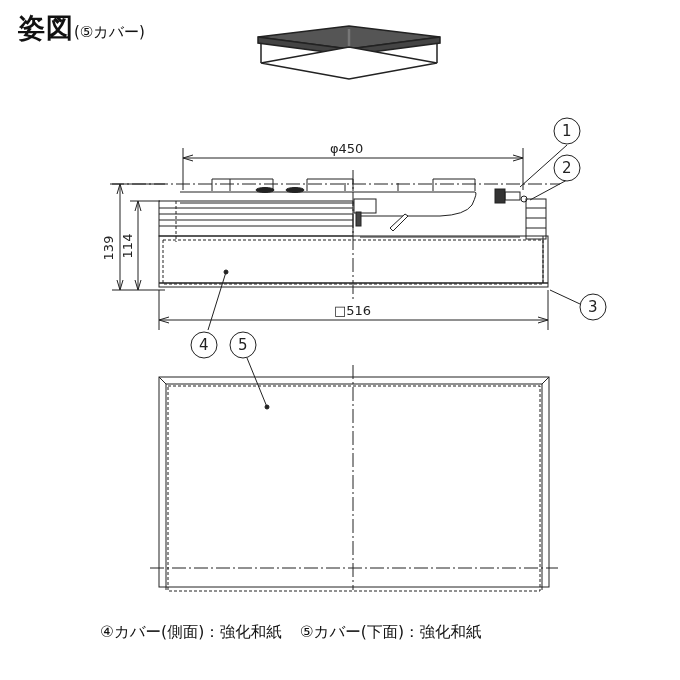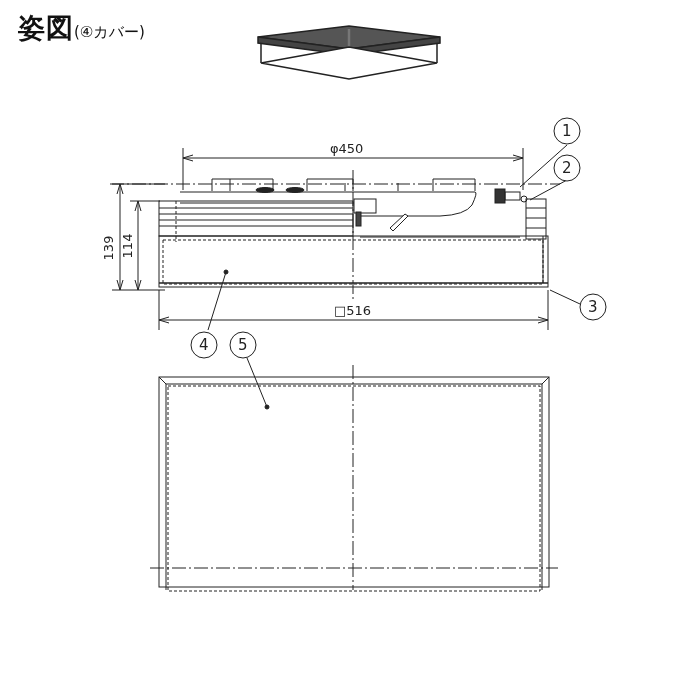--- a/index.html
+++ b/index.html
@@ -9,21 +9,21 @@
   svg.drawing { position:absolute; left:0; top:0; }
   .legend { position:absolute; left:100px; top:620px; font-size:15.5px; line-height:25px; white-space:nowrap; }
   .legend .row span { margin-right:18px; }
   .dimtext { font-family:"DejaVu Sans", sans-serif; font-size:13px; fill:#222; }
   .bubble { font-family:"DejaVu Sans", sans-serif; font-size:15px; fill:#222; }
 </style>
 </head>
 <body>
 
 <div class="title">
-  <span>姿図</span><span class="unit">(④カバー)</span>
+  <span>姿図</span><span class="unit">(⑤カバー)</span>
 </div>
 
 <svg class="drawing" width="680" height="680" viewBox="0 0 680 680">
 
   <g stroke="#222" fill="none" stroke-width="1.5">
     <polygon points="258,37 349,26 440,37 349,49" fill="#555"></polygon>
     <polygon points="258,37 258,43 349,55 440,43 440,37 349,49" fill="#444"></polygon>
     <line x1="261" y1="43" x2="261" y2="63"></line>
     <line x1="437" y1="43" x2="437" y2="63"></line>
     <line x1="349" y1="29" x2="349" y2="48" stroke="#777" stroke-width="2.5"></line>
@@ -123,13 +123,16 @@
     <line x1="166" y1="384" x2="166" y2="590"></line>
     <line x1="542" y1="384" x2="542" y2="590"></line>
     <rect x="168" y="386" width="372" height="205" stroke-dasharray="3,2"></rect>
     <line x1="353" y1="365" x2="353" y2="590" stroke-dasharray="14,3,2,3"></line>
     <line x1="150" y1="568" x2="558" y2="568" stroke-dasharray="14,3,2,3"></line>
     <circle cx="267" cy="407" r="2" fill="#222"></circle>
   </g>
 </svg>
 
 <div class="legend">
+  <div class="row">
+    <span>④カバー(側面)：強化和紙</span><span>⑤カバー(下面)：強化和紙</span>
+  </div>
 </div>
 
 </body></html>

